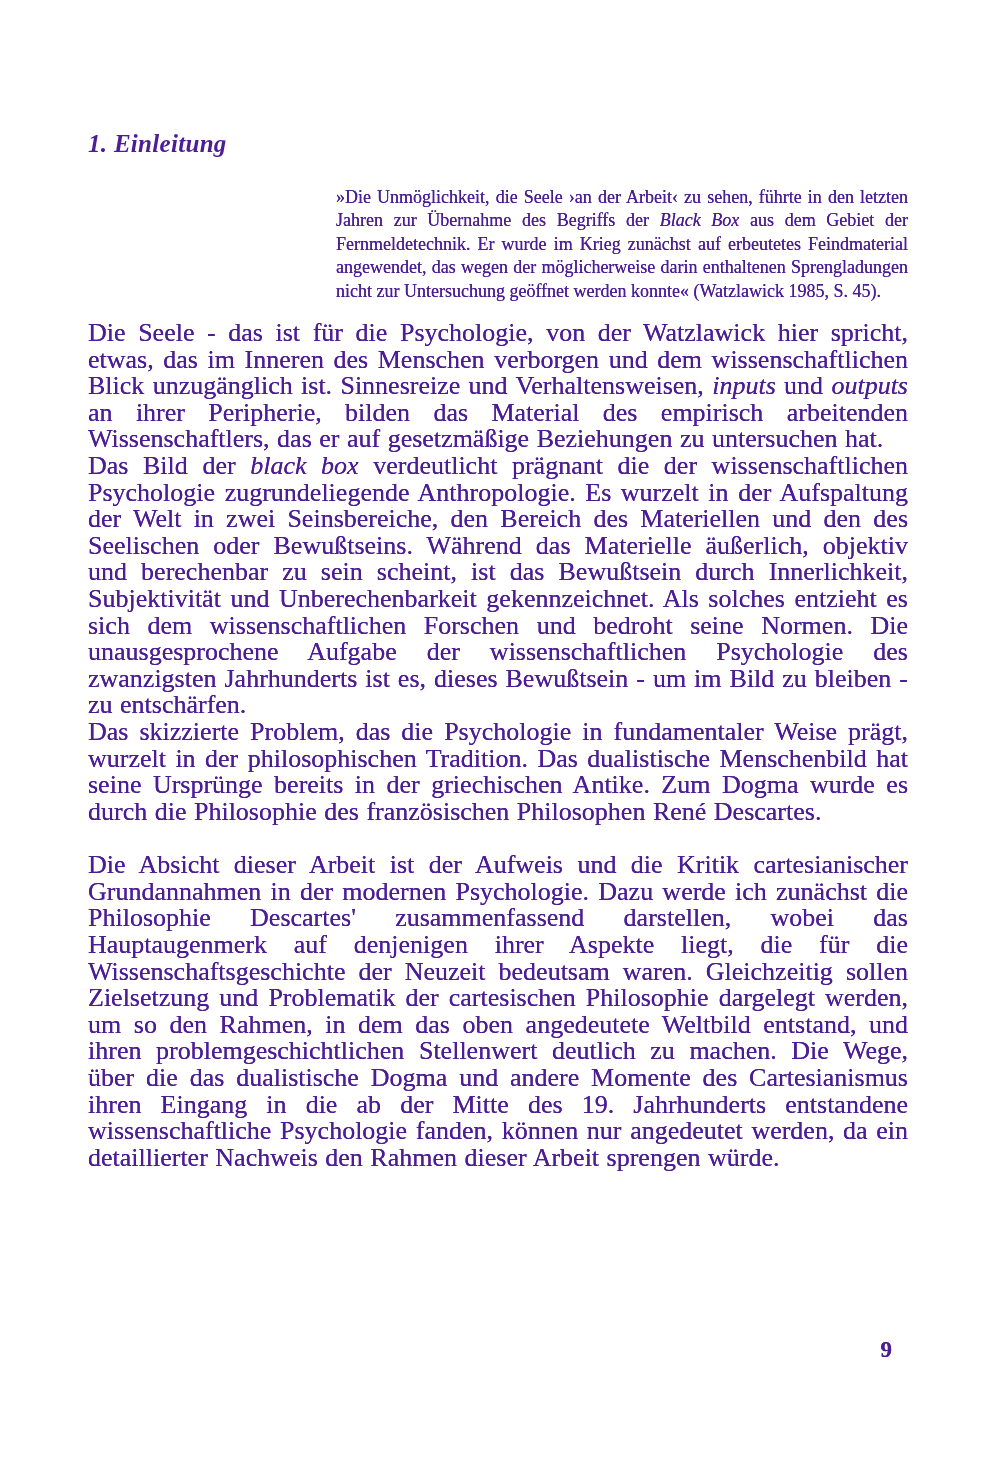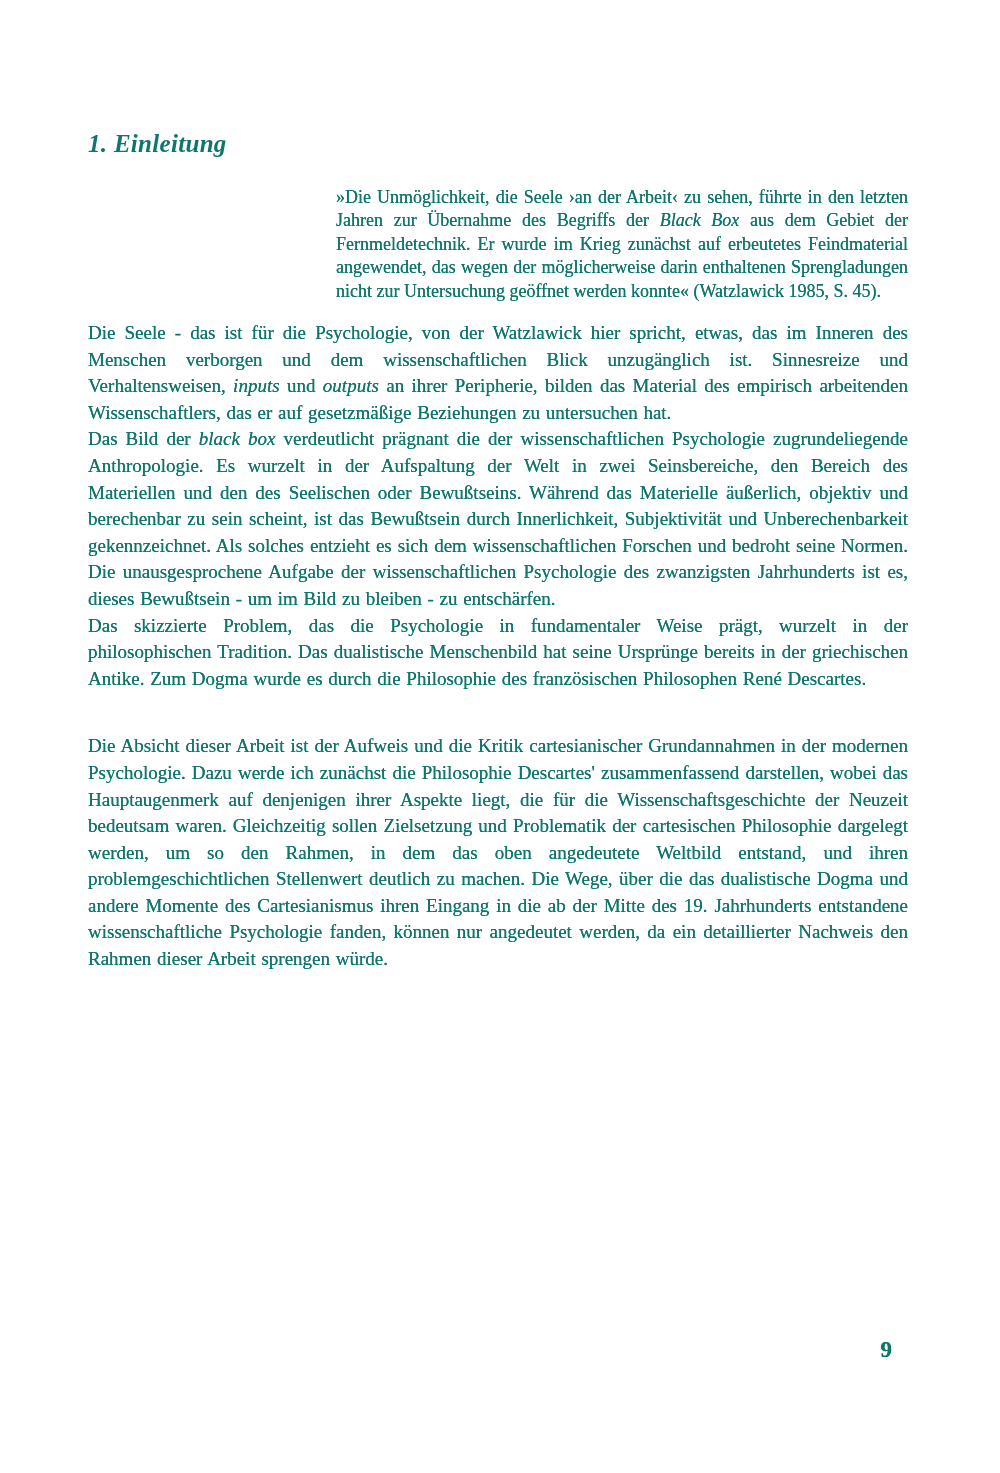--- a/index.html
+++ b/index.html
@@ -5,21 +5,21 @@
   html, body {
     margin: 0;
     padding: 0;
     background: #ffffff;
   }
   .page {
     position: relative;
     width: 1000px;
     height: 1473px;
     background: #ffffff;
-    color: #0f766e;
+    color: #4c1d95;
     font-family: "Liberation Serif", "DejaVu Serif", serif;
     overflow: hidden;
   }
   .content {
     position: absolute;
     left: 88px;
     top: 130px;
     width: 820px;
   }
   .heading {
@@ -35,28 +35,28 @@
     width: 572px;
     box-sizing: border-box;
     font-size: 18px;
     line-height: 23.5px;
     text-align: justify;
     text-shadow: 0 0 0.4px currentColor;
   }
   .pars { margin-top: 17px; }
   .pars p {
     margin: 0;
-    font-size: 19px;
+    font-size: 26px;
     line-height: 26.6px;
     text-align: justify;
     text-shadow: 0 0 0.5px currentColor;
     word-spacing: 1px;
     hyphens: auto;
   }
-  .pars.block2 { margin-top: 41px; }
+  .pars.block2 { margin-top: 27px; }
   .pagenum {
     position: absolute;
     right: 108px;
     bottom: 110px;
     font-size: 23px;
     font-weight: 700;
     text-shadow: 0 0 0.5px currentColor;
   }
   i { font-style: italic; }
 </style>

